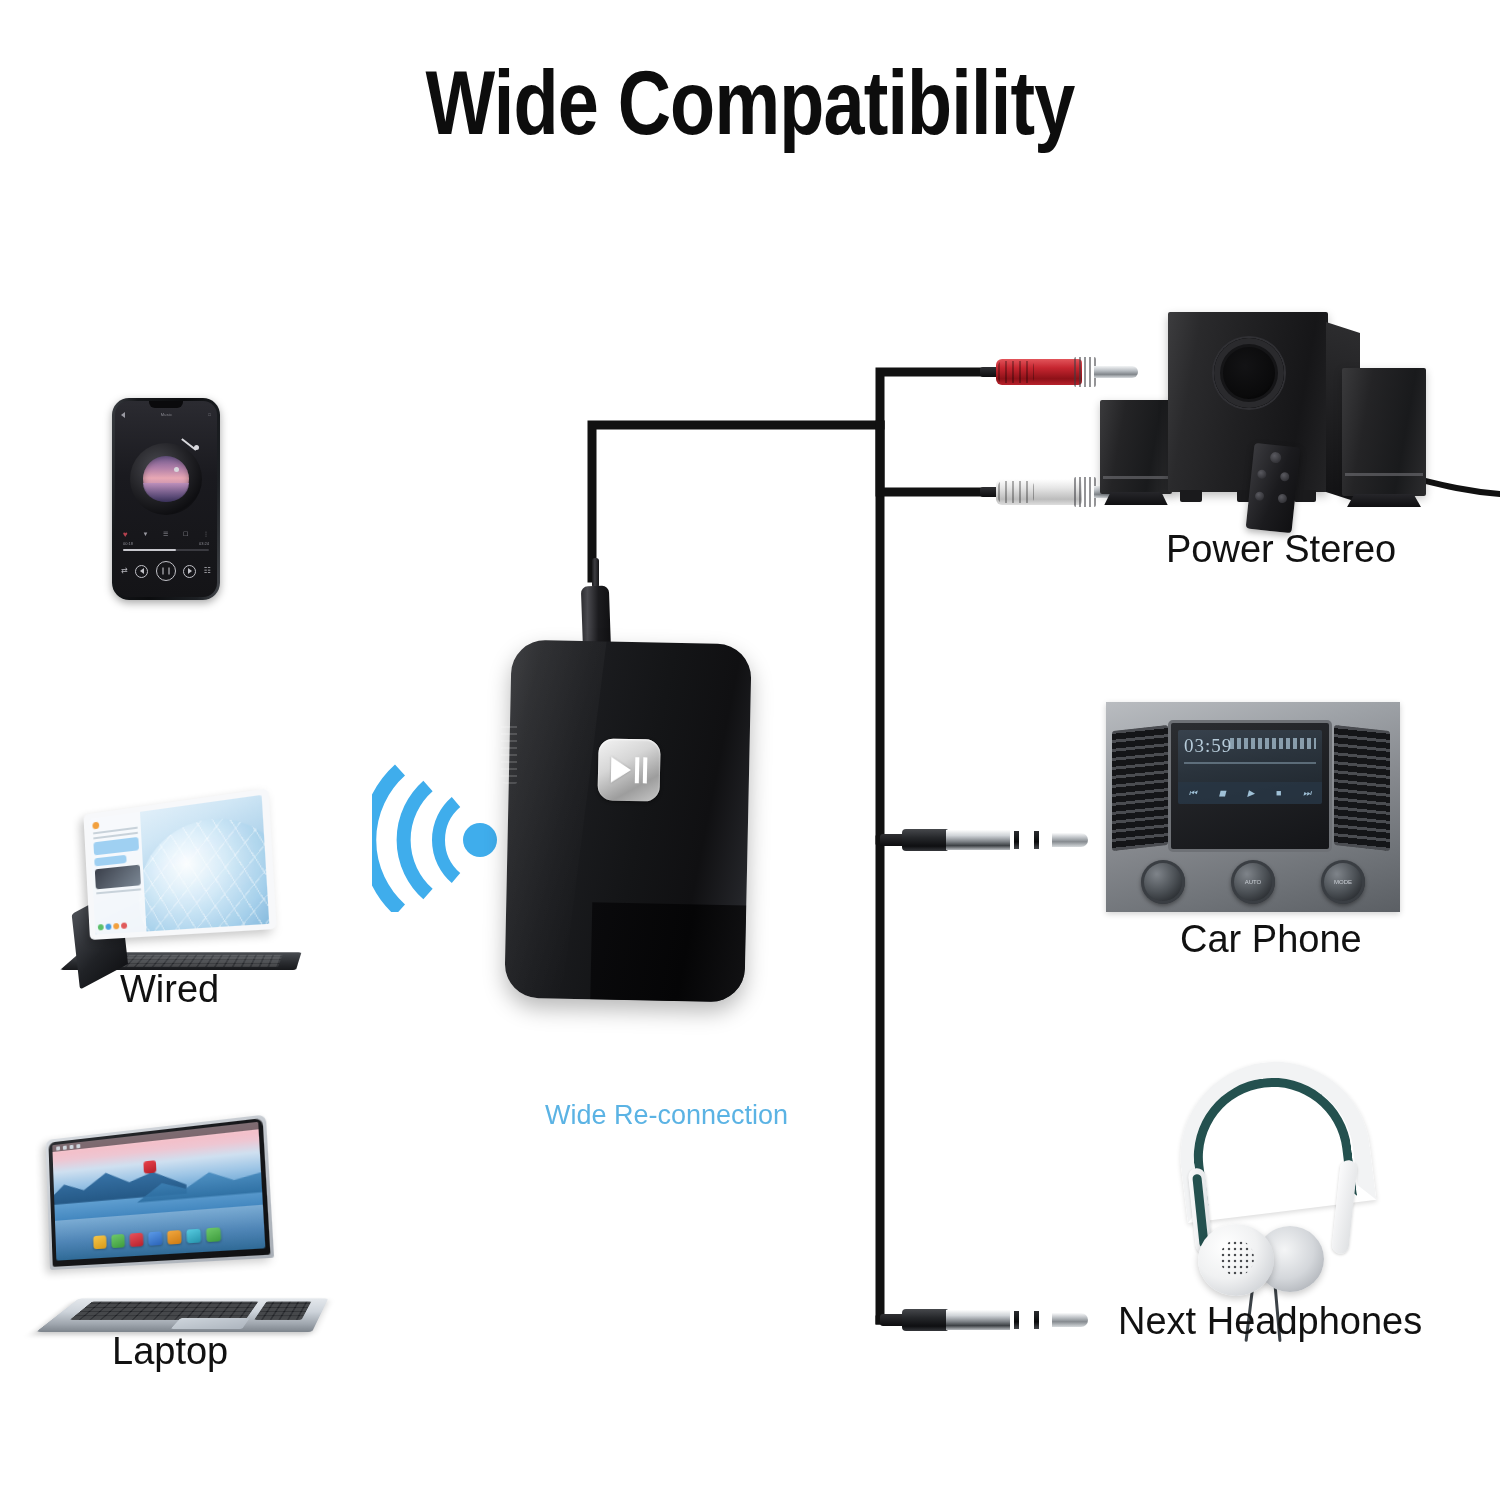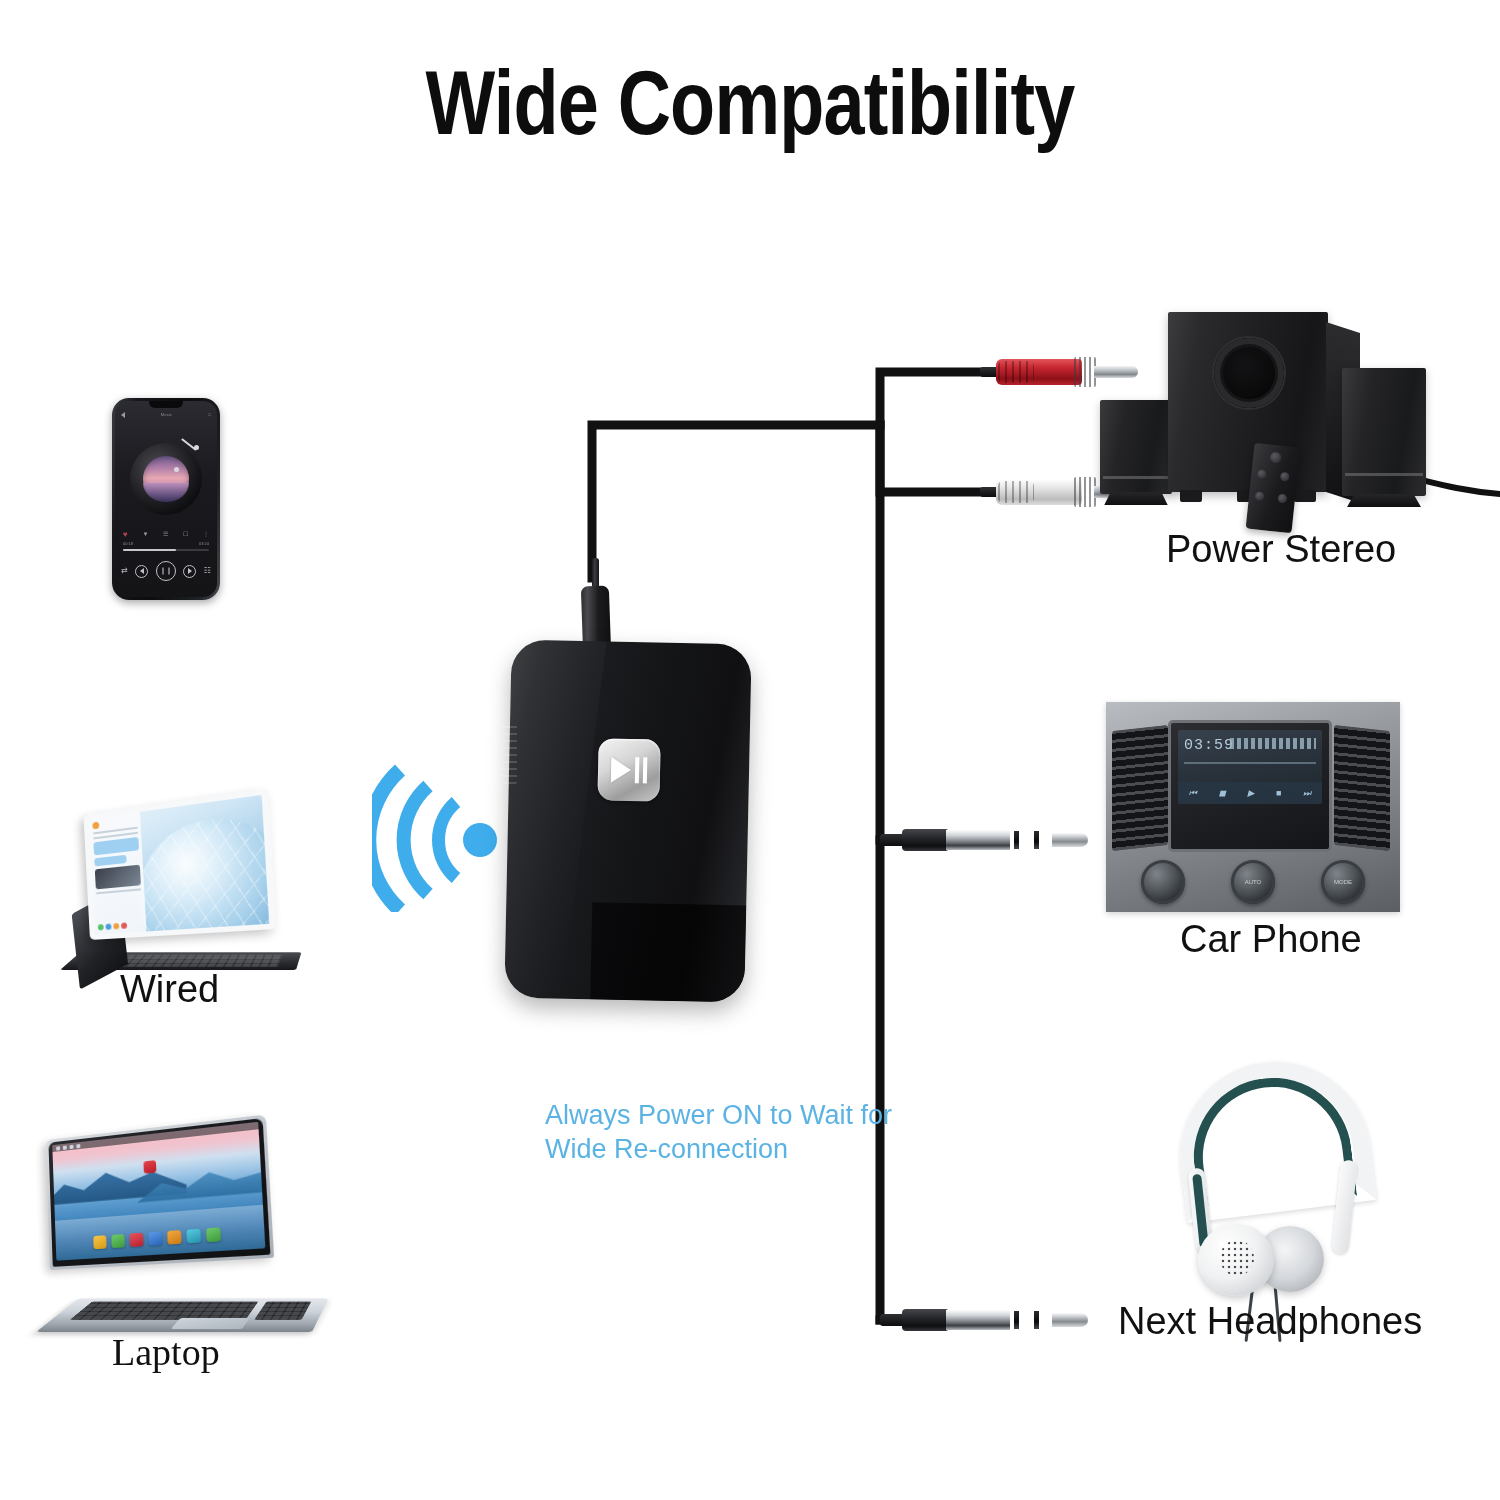--- a/index.html
+++ b/index.html
@@ -517,21 +517,21 @@
     box-sizing:border-box;
     padding:7px;
   }
   .car-lcd {
     width:100%; height:74px;
     background: linear-gradient(170deg,#38424d 0%, #2a333c 45%, #1e252c 100%);
     border-radius:2px;
     position:relative; overflow:hidden;
     padding:5px 6px; box-sizing:border-box;
   }
-  .car-time { font-size:15px; color:#b6cbd9; letter-spacing:1px; font-family:Liberation Mono, monospace; }
+  .car-time { font-size:19px; color:#b6cbd9; letter-spacing:1px; font-family:Liberation Serif, serif; }
   .car-track {
     position:absolute; left:52px; top:8px; right:6px;
     height:11px;
     background: repeating-linear-gradient(90deg,#9fb7c7 0 4px, transparent 4px 7px);
     opacity:.8;
   }
   .car-sub {
     position:absolute; left:6px; top:32px; right:6px; height:2px;
     background:#7e94a3; opacity:.6;
   }
@@ -802,21 +802,21 @@
             <i style="background:linear-gradient(160deg,#e8515a,#b8202b);"></i>
             <i style="background:linear-gradient(160deg,#5b9ae8,#2a63b8);"></i>
             <i style="background:linear-gradient(160deg,#f2a83f,#cd7a12);"></i>
             <i style="background:linear-gradient(160deg,#57cbe0,#2593ac);"></i>
             <i style="background:linear-gradient(160deg,#6ec96a,#3d9b3c);"></i>
           </div>
         </div>
       </div>
     </div>
   </div>
-  <div class="caption" style="left:112px; top:1330px;font-family:Liberation Serif, serif;">Laptop</div>
+  <div class="caption" style="left:112px; top:1330px;">Laptop</div>
 
   <div class="node" style="left:372px; top:762px;">
     <svg class="waves" viewBox="0 0 130 150" width="130" height="150">
       <circle cx="108" cy="78" r="17" fill="#3FADEC"></circle>
       <path d="M 84 40 A 50 50 0 0 0 84 116" fill="none" stroke="#3FADEC" stroke-width="13" stroke-linecap="butt"></path>
       <path d="M 56 24 A 72 72 0 0 0 56 132" fill="none" stroke="#3FADEC" stroke-width="14" stroke-linecap="butt"></path>
       <path d="M 28 8 A 94 94 0 0 0 28 148" fill="none" stroke="#3FADEC" stroke-width="15" stroke-linecap="butt"></path>
     </svg>
   </div>
 
@@ -833,21 +833,20 @@
               <i></i>
               <i></i>
             </span>
         </div>
       </div>
       <div class="tx-side"></div>
     </div>
   </div>
 
   <div class="caption" style="left:545px; top:1098px; font-size:27px; line-height:34px; color:#5BB3E4;">
-    <div>Always Power ON to Wait for</div>
     <div>Wide Re-connection</div>
   </div>
 
   <div class="node" style="left:996px; top:355px;">
     <div class="rca">
       <span class="rca-tail"></span>
       <span class="rca-grip red"></span>
       <span class="rca-ring"></span>
       <span class="rca-pin"></span>
     </div>

